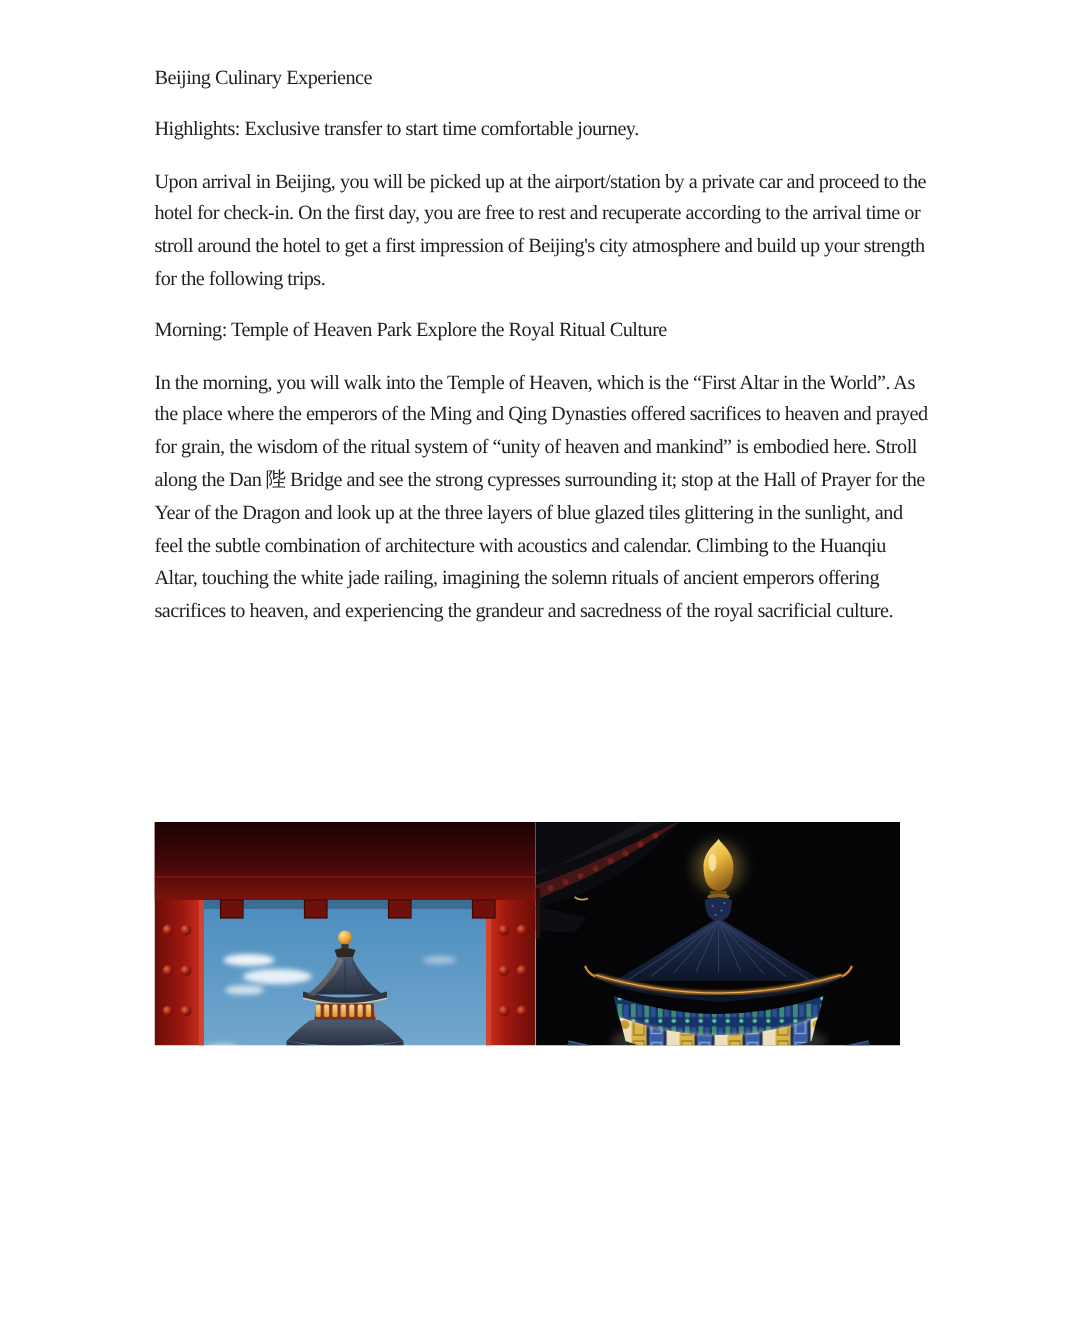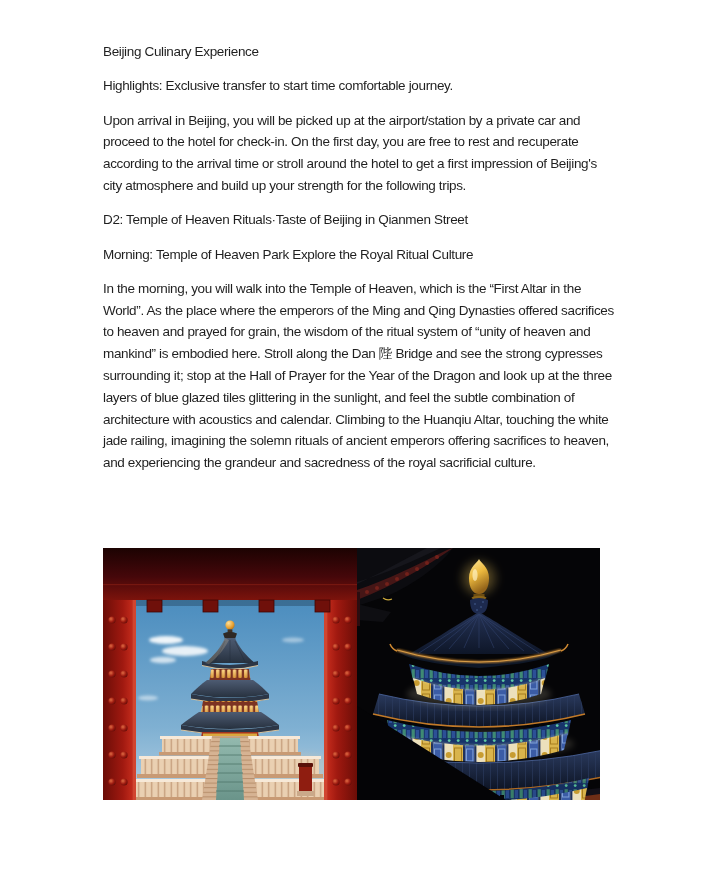--- a/index.html
+++ b/index.html
@@ -1,32 +1,31 @@
 <!DOCTYPE html>
 <html><head>
 <meta charset="utf-8">
 <style>
   html,body{margin:0;padding:0;background:#ffffff;}
-  .page{position:relative;width:720px;height:800px;background:#ffffff;overflow:hidden;
-        font-family:Liberation Sans, sans-serif;border-radius:26px;}
+  .page{position:relative;width:720px;height:697px;background:#ffffff;overflow:hidden;
+        font-family:Liberation Serif, serif;border-radius:26px;}
   .content{position:absolute;left:103px;top:41px;width:516px;color:#1f1f1f;}
   .para{margin:0 0 12.5px 0;font-size:13.5px;line-height:21.8px;letter-spacing:-0.35px;}
   .images{position:absolute;left:103px;top:548px;width:497px;height:307px;display:flex;}
   .ph{display:block;flex:0 0 auto;}
 </style>
 </head>
 <body>
 
 <div class="page">
 
   <div class="content">
     <p class="para">Beijing Culinary Experience</p>
     <p class="para">Highlights: Exclusive transfer to start time comfortable journey.</p>
     <p class="para">Upon arrival in Beijing, you will be picked up at the airport/station by a private car and proceed to the hotel for check-in. On the first day, you are free to rest and recuperate according to the arrival time or stroll around the hotel to get a first impression of Beijing's city atmosphere and build up your strength for the following trips.</p>
-    <p class="para">D2: Temple of Heaven Rituals·Taste of Beijing in Qianmen Street</p>
     <p class="para">Morning: Temple of Heaven Park Explore the Royal Ritual Culture</p>
     <p class="para">In the morning, you will walk into the Temple of Heaven, which is the “First Altar in the World”. As the place where the emperors of the Ming and Qing Dynasties offered sacrifices to heaven and prayed for grain, the wisdom of the ritual system of “unity of heaven and mankind” is embodied here. Stroll along the Dan 陛  Bridge and see the strong cypresses surrounding it; stop at the Hall of Prayer for the Year of the Dragon and look up at the three layers of blue glazed tiles glittering in the sunlight, and feel the subtle combination of architecture with acoustics and calendar. Climbing to the Huanqiu Altar, touching the white jade railing, imagining the solemn rituals of ancient emperors offering sacrifices to heaven, and experiencing the grandeur and sacredness of the royal sacrificial culture.</p>
   </div>
 
   <div class="images">
 
     <svg class="ph" width="254" height="307" viewBox="0 0 254 307" role="img" aria-label="Temple of Heaven at sunset framed by a red studded palace gate">
       <defs>
         <linearGradient id="Lsky" x1="0" y1="0" x2="0" y2="1">
           <stop offset="0" stop-color="#4a8cbe"></stop>

